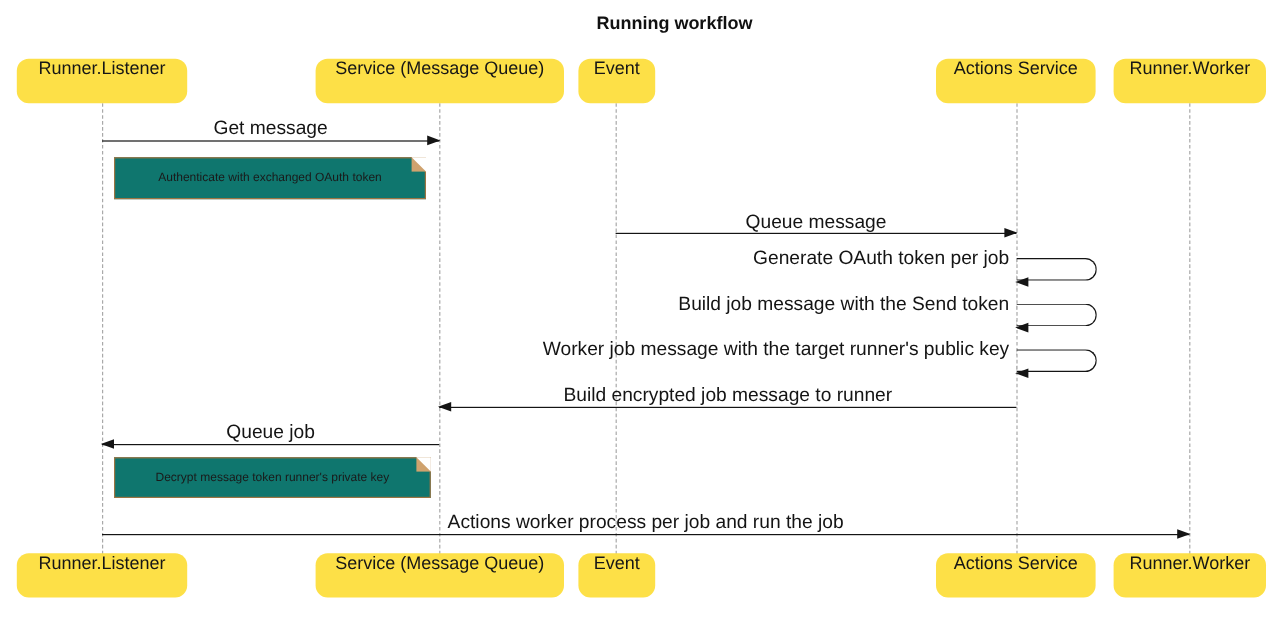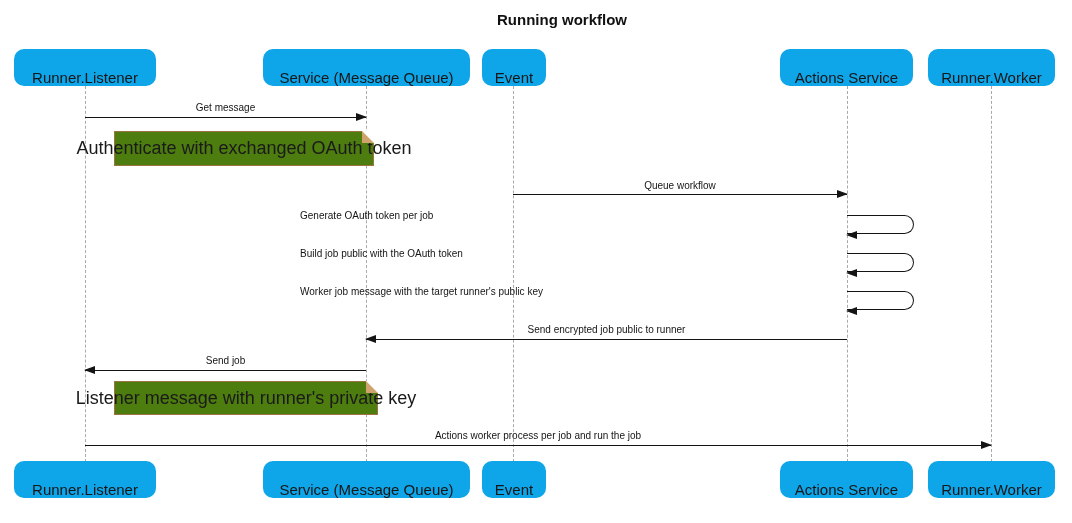--- a/index.html
+++ b/index.html
@@ -9,32 +9,32 @@
   }
   .title {
     position:absolute; top:11px; left:0; width:100%; text-align:center;
     font-size:15px; font-weight:bold; color:#111;padding-left:26px;
   }
   .lifeline {
     position:absolute; top:86px; height:376px; width:0;
     border-left:1px dashed #a9a9a9;
   }
   .actor {
-    position:absolute; height:37px; background:#0ea5e9; border-radius:10px;
-    display:flex; align-items:flex-end; justify-content:center;
+    position:absolute; height:37px; background:#fde047; border-radius:10px;
+    display:flex; align-items:flex-start; justify-content:center;
     font-size:15px; color:#161616; white-space:nowrap;
   }
   .actor.top { top:49px; }
   .actor.bottom { top:461px; }
 
   .msg-label {
-    position:absolute; font-size:10px; color:#141414;
+    position:absolute; font-size:16px; color:#141414;
     text-align:center; white-space:nowrap; line-height:14px;
   }
-  .msg-label.right { text-align:left; }
+  .msg-label.right { text-align:right; }
   .msg-line { position:absolute; height:1.4px; background:#141414; }
   .msg-line.arrow-right::after {
     content:""; position:absolute; right:-1px; top:-3.8px; width:0; height:0;
     border-left:11px solid #141414; border-top:4.5px solid transparent;
     border-bottom:4.5px solid transparent;
   }
   .msg-line.arrow-left::after {
     content:""; position:absolute; left:-1px; top:-3.8px; width:0; height:0;
     border-right:11px solid #141414; border-top:4.5px solid transparent;
     border-bottom:4.5px solid transparent;
@@ -43,23 +43,23 @@
     position:absolute; left:846.5px; width:66px; height:17px;
     border:1.4px solid #141414; border-left:none;
     border-radius:0 10px 10px 0; background:transparent;
   }
   .self-loop::after {
     content:""; position:absolute; left:-1px; bottom:-5.8px; width:0; height:0;
     border-right:11px solid #141414; border-top:4.5px solid transparent;
     border-bottom:4.5px solid transparent;
   }
   .note {
-    position:absolute; background:#4d7c0f; border:1px solid #9b7442;
+    position:absolute; background:#0f766e; border:1px solid #9b7442;
     display:flex; align-items:center; justify-content:center;
-    font-size:18px; color:#1a1a1a; white-space:nowrap;margin-left:19px;
+    font-size:10px; color:#1a1a1a; white-space:nowrap;
   }
   .note::before {
     content:""; position:absolute; top:-1px; right:-1px; width:0; height:0;
     border-style:solid; border-width:0 12px 12px 0;
     border-color:#ffffff #ffffff #cfa26e #cfa26e;
   }
 </style>
 </head>
 <body>
 
@@ -89,40 +89,40 @@
       <span>Runner.Worker</span>
     </div>
 
   <div class="msg-label" style="left:85px;width:281px;top:101px">Get message</div>
   <div class="msg-line arrow-right" style="left:85px;width:281px;top:117px"></div>
 
   <div class="note" style="left:95px;top:131px;width:258px;height:33px">
       <span>Authenticate with exchanged OAuth token</span>
     </div>
 
-  <div class="msg-label" style="left:513px;width:334px;top:179px">Queue workflow</div>
+  <div class="msg-label" style="left:513px;width:334px;top:179px">Queue message</div>
   <div class="msg-line arrow-right" style="left:513px;width:334px;top:194px"></div>
 
   <div class="msg-label right" style="left:300px;width:541px;top:209px">Generate OAuth token per job</div>
   <div class="self-loop" style="top:215px"></div>
 
-  <div class="msg-label right" style="left:300px;width:541px;top:247px">Build job public with the OAuth token</div>
+  <div class="msg-label right" style="left:300px;width:541px;top:247px">Build job message with the Send token</div>
   <div class="self-loop" style="top:253px"></div>
 
   <div class="msg-label right" style="left:300px;width:541px;top:285px">Worker job message with the target runner's public key</div>
   <div class="self-loop" style="top:291px"></div>
 
-  <div class="msg-label" style="left:366px;width:481px;top:323px">Send encrypted job public to runner</div>
+  <div class="msg-label" style="left:366px;width:481px;top:323px">Build encrypted job message to runner</div>
   <div class="msg-line arrow-left" style="left:366px;width:481px;top:339px"></div>
 
-  <div class="msg-label" style="left:85px;width:281px;top:354px">Send job</div>
+  <div class="msg-label" style="left:85px;width:281px;top:354px">Queue job</div>
   <div class="msg-line arrow-left" style="left:85px;width:281px;top:370px"></div>
 
   <div class="note" style="left:95px;top:381px;width:262px;height:32px">
-      <span>Listener message with runner's private key</span>
+      <span>Decrypt message token runner's private key</span>
     </div>
 
   <div class="msg-label" style="left:85px;width:906px;top:429px">Actions worker process per job and run the job</div>
   <div class="msg-line arrow-right" style="left:85px;width:906px;top:445px"></div>
 
   <div class="actor bottom" style="left:14px;width:142px">
       <span>Runner.Listener</span>
     </div>
   <div class="actor bottom" style="left:263px;width:207px">
       <span>Service (Message Queue)</span>

